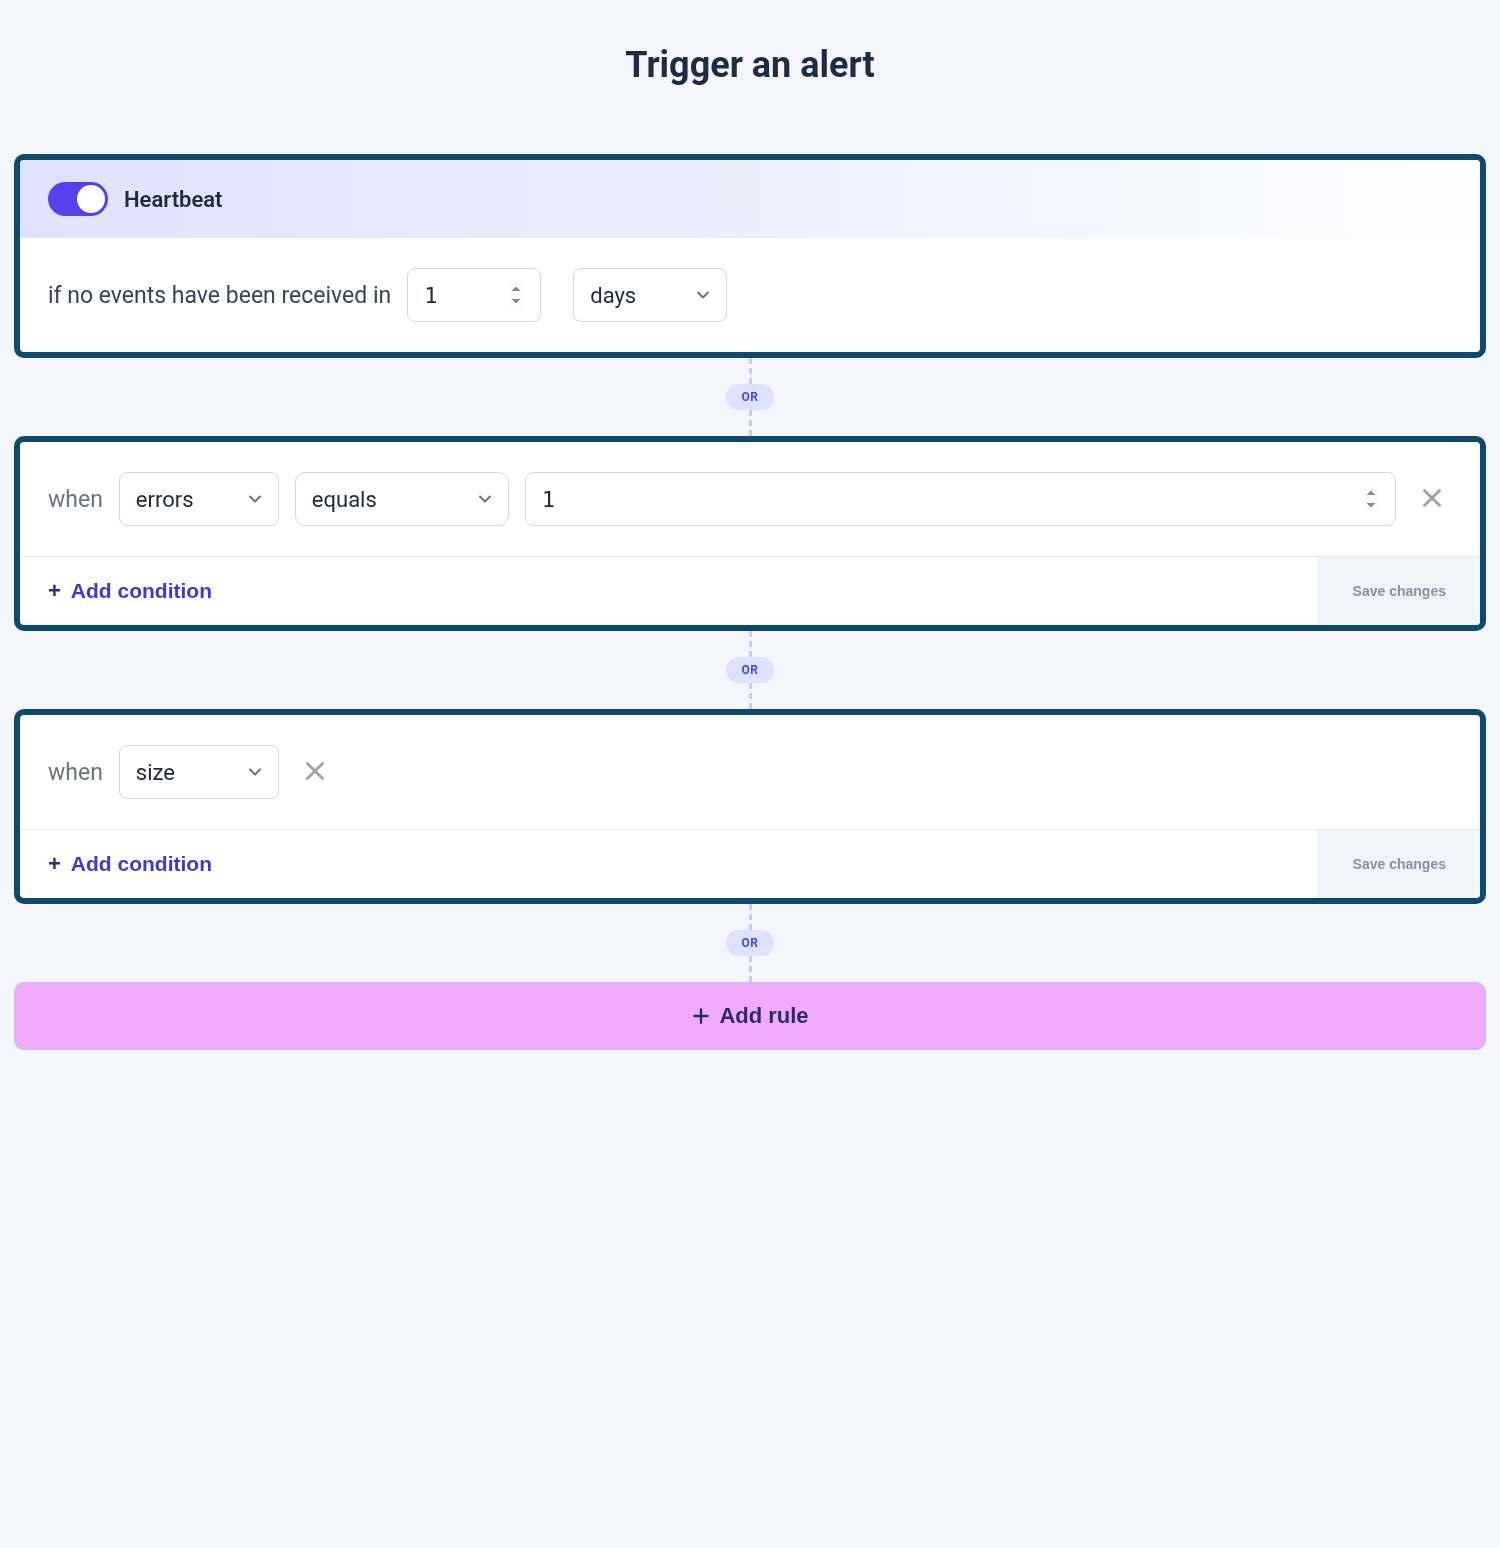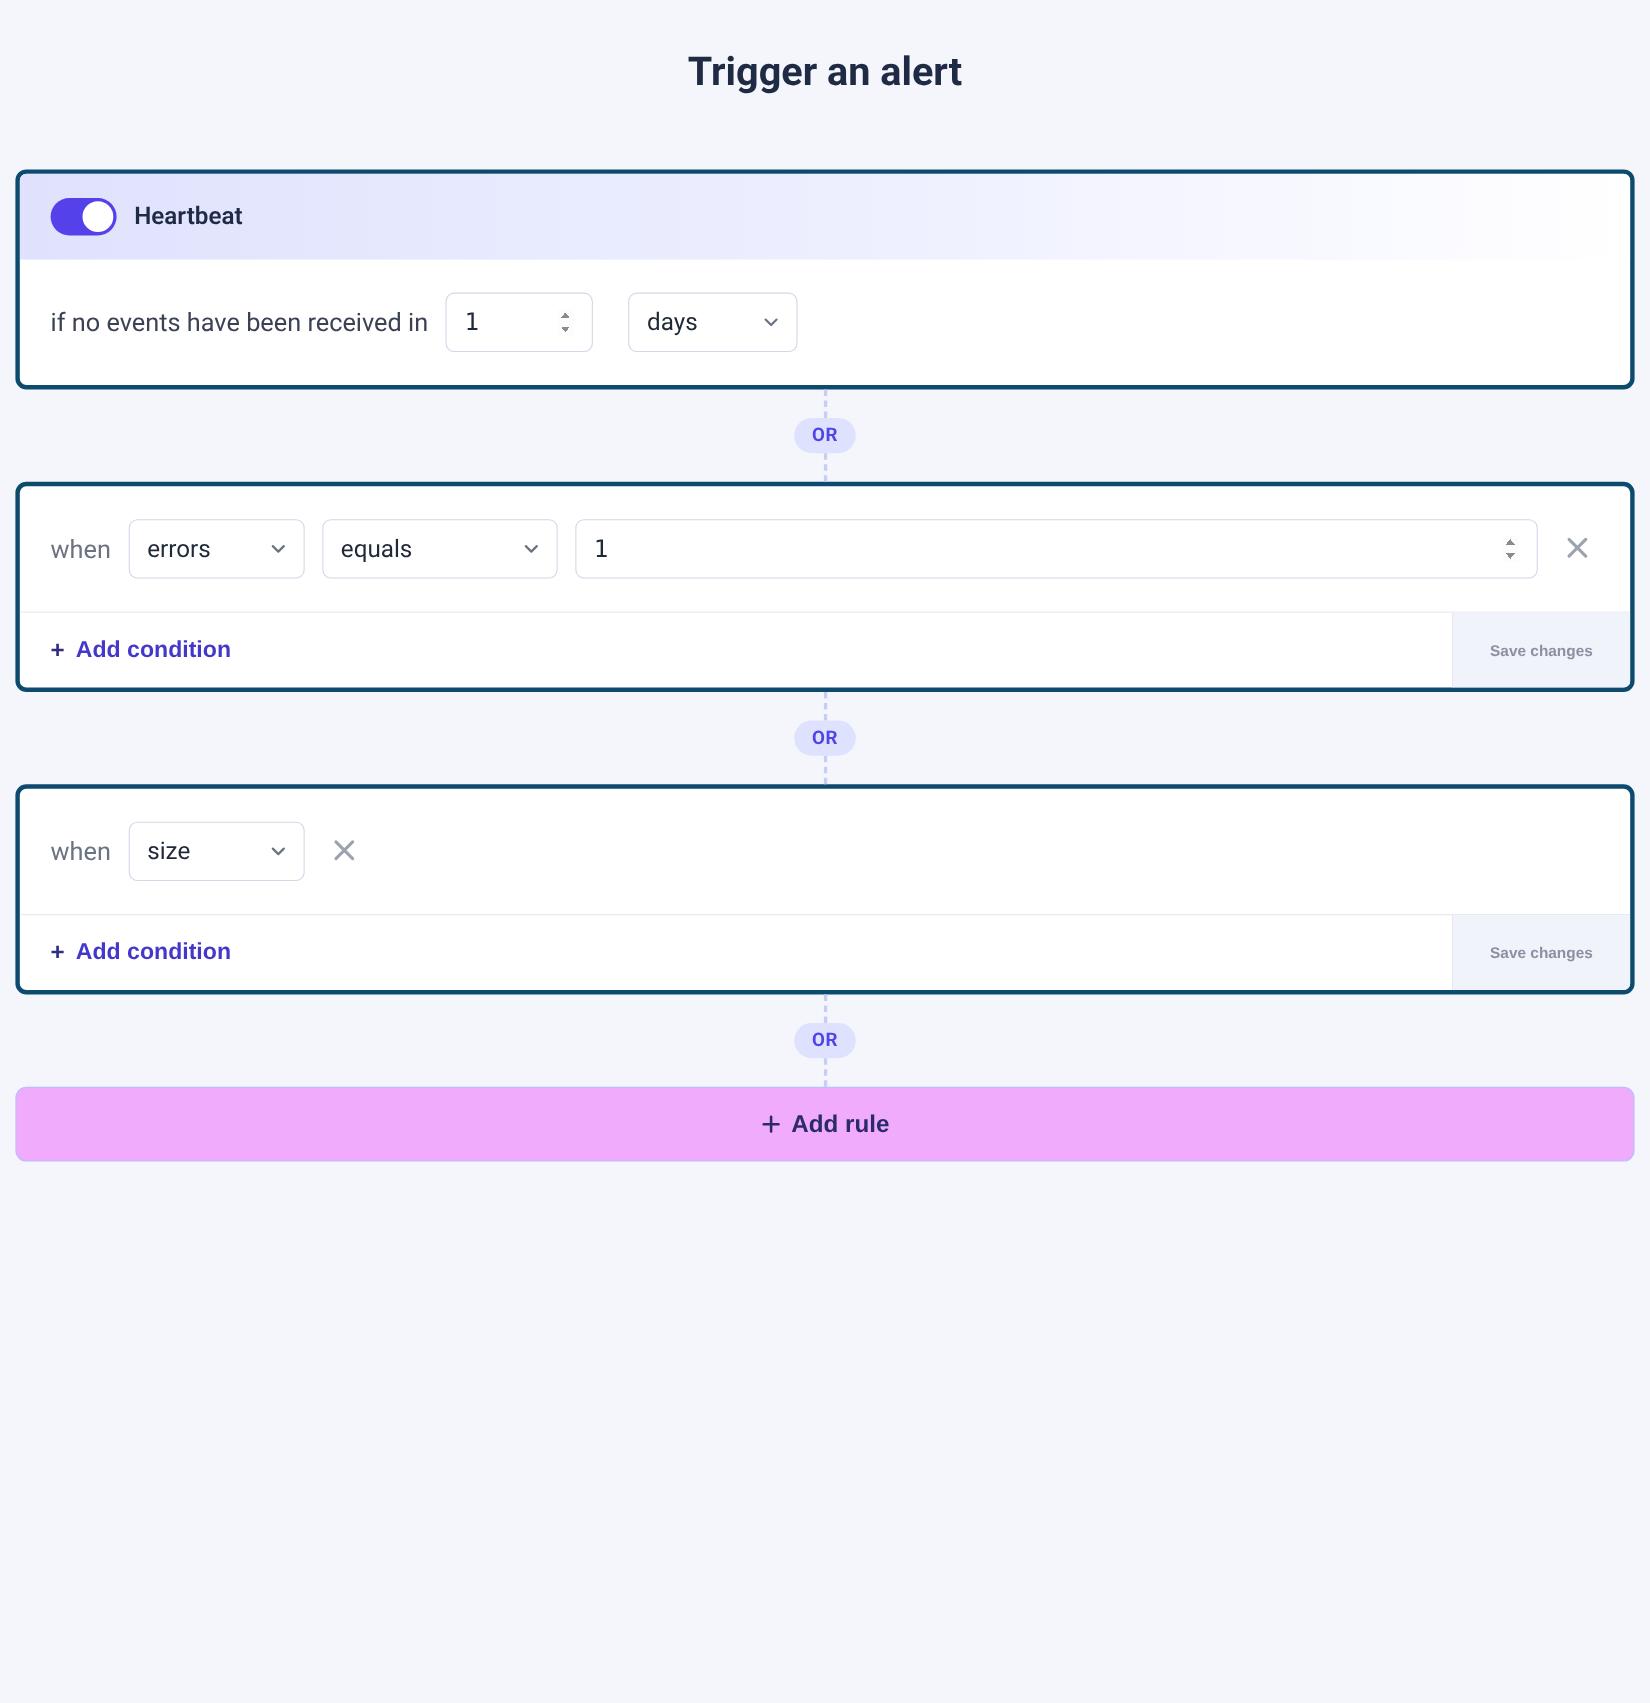--- a/index.html
+++ b/index.html
@@ -7,21 +7,21 @@
   background: #f4f6fb;
   font-family: -apple-system, BlinkMacSystemFont, "Segoe UI", Roboto, sans-serif;
   color: #1f2937;
   padding: 20px 14px;
 }
 .container { max-width: 1474px; margin: 0 auto; }
 h1.title { text-align: center; font-size: 36px; font-weight: 700; color: #1f2a44; margin: 24px 0 68px; }
 
 .card {
   background: #fff;
-  border: 4px solid #0c4a6e;
+  border: 6px solid #0c4a6e;
   border-radius: 10px;
   overflow: hidden;
 }
 .card-header {
   display: flex;
   align-items: center;
   gap: 16px;
   padding: 22px 28px;
   background: linear-gradient(90deg, #e0e2fd 0%, #eef0ff 55%, #ffffff 100%);
 }
@@ -49,21 +49,21 @@
 .input-number { width: 134px; }
 .input-number.wide { flex: 1; min-width: 200px; }
 
 .select-wrap { position: relative; display: inline-block; }
 .select {
   appearance: none; -webkit-appearance: none;
   padding-right: 44px; font-family: inherit; cursor: pointer;
 }
 .select.unit { width: 154px; margin-left: 16px; }
 .select.field { width: 160px; }
-.select.op { width: 214px; }
+.select.op { width: 214px; border-radius: 10px; }
 .chev {
   position: absolute; right: 14px; top: 50%; transform: translateY(-50%);
   pointer-events: none; color: #6b7280;
 }
 .chev svg { width: 20px; height: 20px; display: block; }
 
 .row { display: flex; align-items: center; gap: 16px; width: 100%; }
 
 .icon-btn {
   background: none; border: none; cursor: pointer; color: #9ca3af;
@@ -79,21 +79,21 @@
 }
 .add-cond-btn .plus { font-size: 22px; line-height: 1; color: #312e81; font-weight: 700; }
 .save-btn {
   padding: 22px 34px; background: #f1f3fa; border: none; border-left: 1px solid #e5e7f2;
   cursor: pointer; font-size: 14px; font-weight: 600; color: #8b90a3;
 }
 
 .connector { display: flex; flex-direction: column; align-items: center; }
 .dash { width: 0; border-left: 3px dashed #c7cdf5; height: 26px; }
 .or-pill {
-  background: #dfe2ff; color: #4f46e5; font-weight: 700; font-size: 17px;
+  background: #dfe2ff; color: #4f46e5; font-weight: 700; font-size: 12px;
   padding: 6px 16px; border-radius: 999px; letter-spacing: 0.5px;
 }
 
 .add-rule-btn {
   width: 100%; display: flex; align-items: center; justify-content: center; gap: 8px;
   padding: 20px; background: #f0abfc; border: 1px solid #b9befa; border-radius: 10px;
   cursor: pointer; font-size: 22px; font-weight: 600; color: #2b2a6a;
 }
 .add-rule-btn .plus-ico { width: 20px; height: 20px; display: inline-flex; }
 

